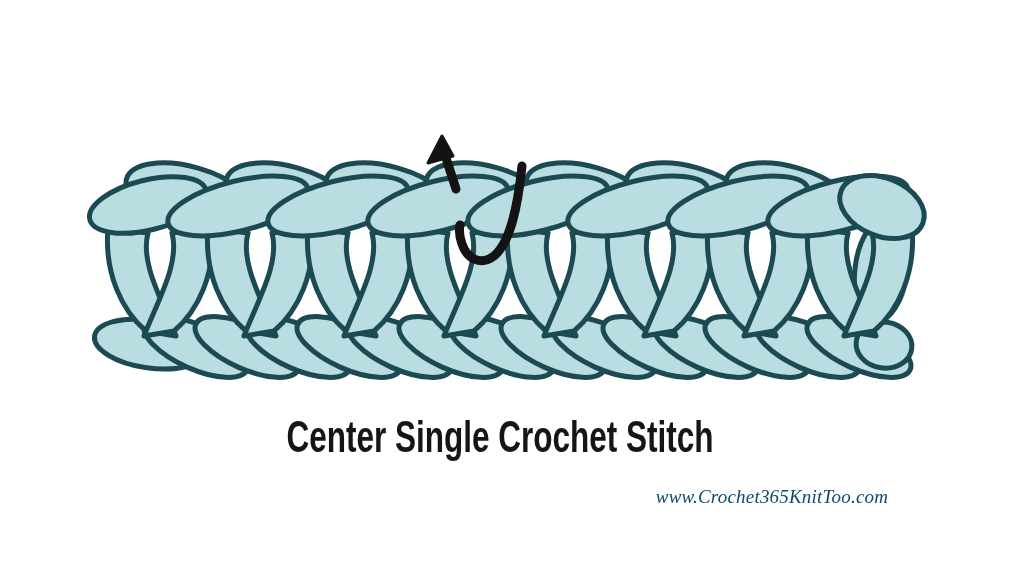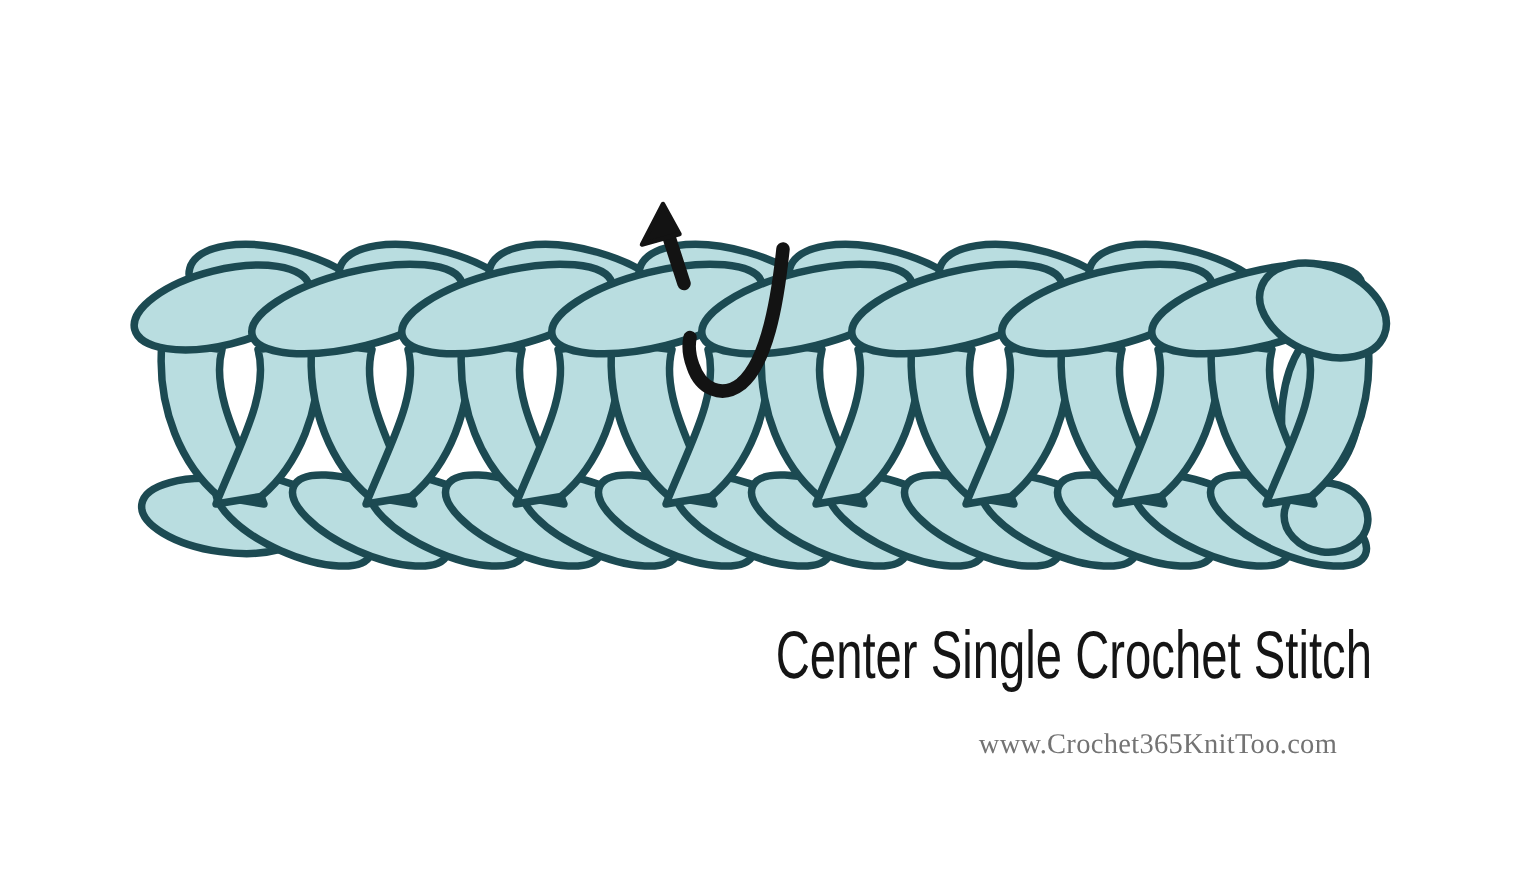--- a/index.html
+++ b/index.html
@@ -6,23 +6,23 @@
   .stage{
     position:relative;
     width:1024px;height:588px;
     background:#ffffff;
     overflow:hidden;
     font-family:"Liberation Sans",sans-serif;
   }
   .diagram-svg{position:absolute;left:0;top:0;}
   .title{
     position:absolute;top:412px;left:0;width:1000px;
-    text-align:right;
+    text-align:center;
     font-family:"Liberation Sans",sans-serif;
-    font-weight:400;font-size:45px;line-height:1.1;
+    font-weight:700;font-size:45px;line-height:1.1;
     color:#151515;
   }
   .title .inner{
     display:inline-block;
     transform:scaleX(0.70);
     transform-origin:center center;
     white-space:nowrap;
     letter-spacing:0px;
   }
   .credit{
@@ -102,15 +102,15 @@
         <path d="M 522 166 C 518 204 511 242 494 256 C 481 266 467 259 462 244 C 459 236 459 230 460 225" fill="none" stroke="#131313" stroke-width="9" stroke-linecap="round"></path>
         <path d="M 446 158 L 456 189" fill="none" stroke="#131313" stroke-width="9" stroke-linecap="round"></path>
         <polygon points="442,136 428,163 453,156" fill="#131313" stroke="#131313" stroke-width="3" stroke-linejoin="round"></polygon>
       </g>
     </svg>
 
   <div class="title">
     <span class="inner" style="color: rgb(21, 21, 21);">Center Single Crochet Stitch</span>
   </div>
 
-  <div class="credit" style="color: #737373;">www.Crochet365KnitToo.com</div>
+  <div class="credit" style="color: #0c4a6e; font-style: italic;">www.Crochet365KnitToo.com</div>
 
 </div>
 
 </body></html>

